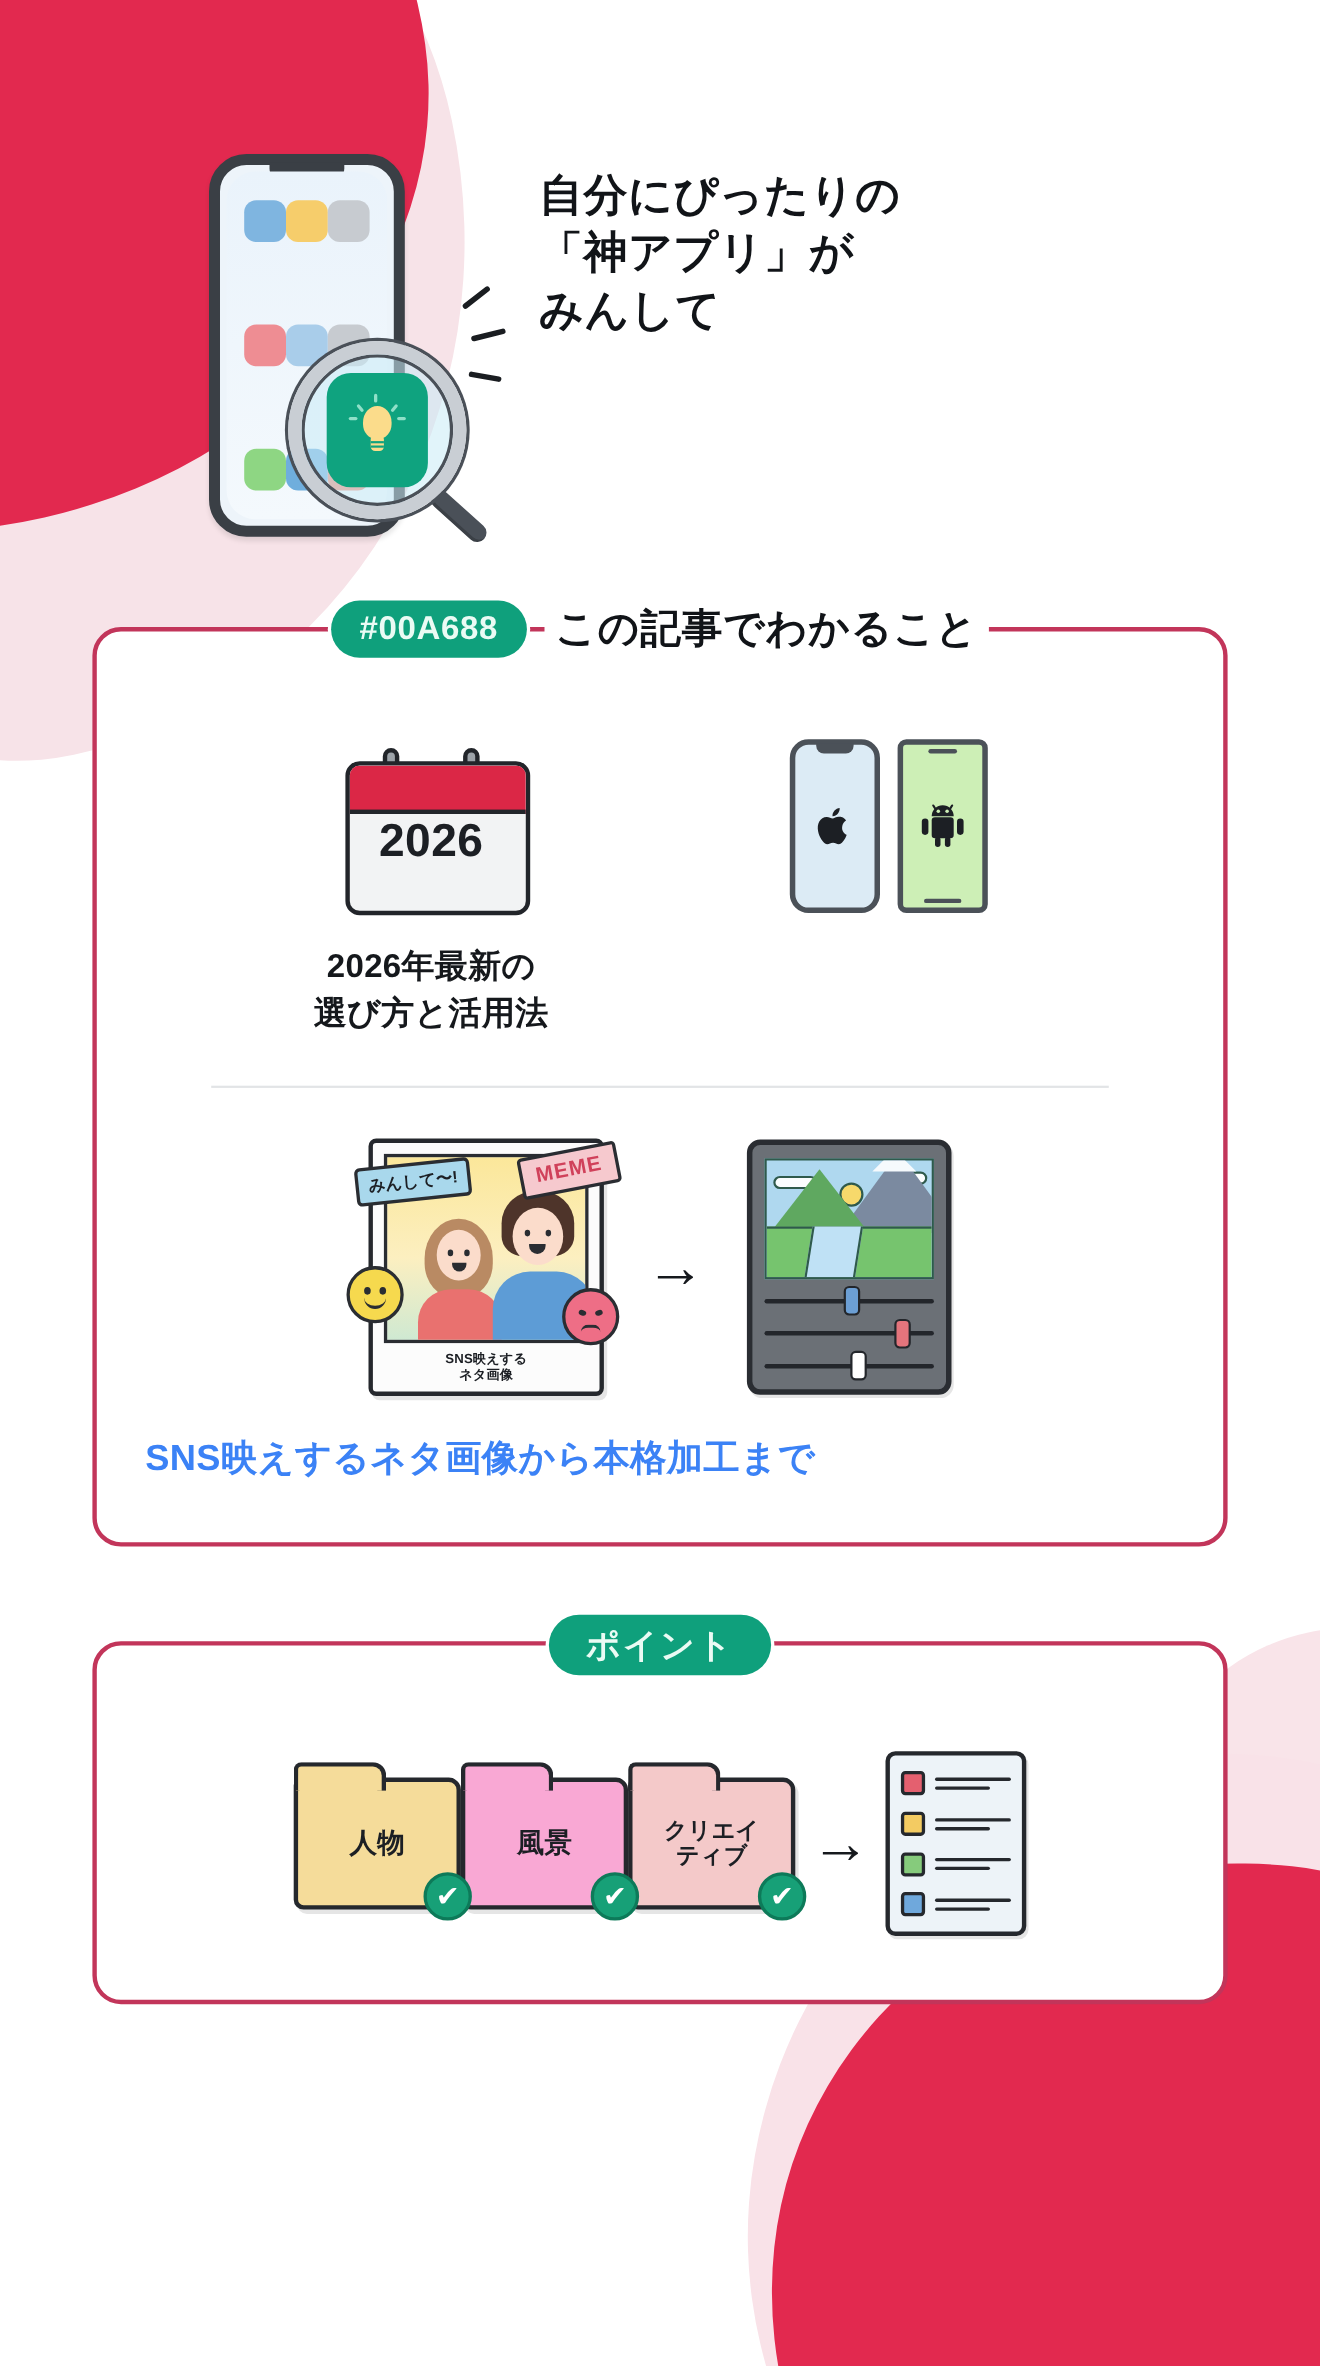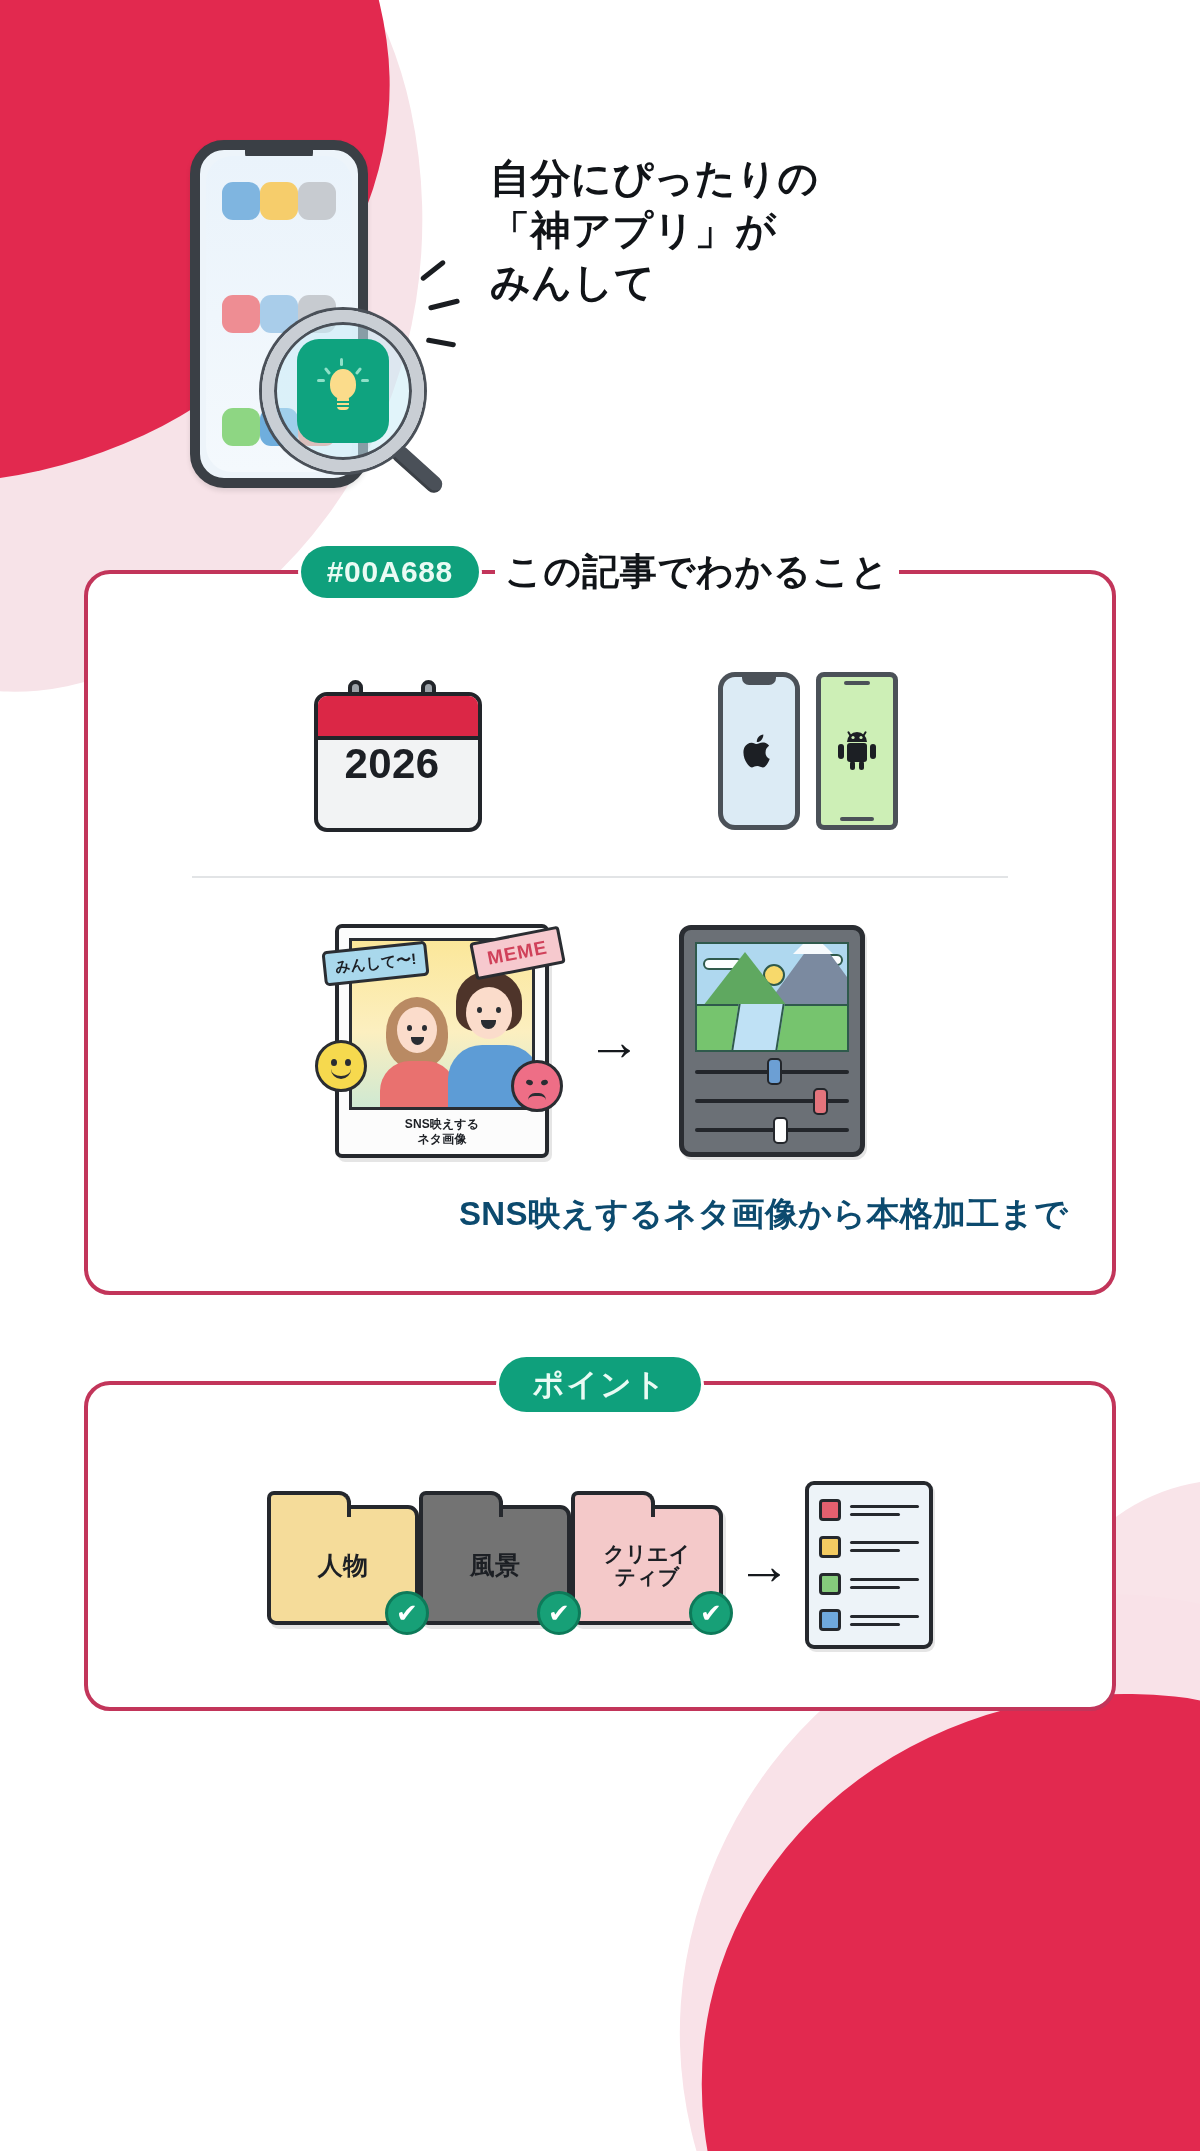--- a/index.html
+++ b/index.html
@@ -347,41 +347,41 @@
   .folder-label.small { font-size: 21px; }
   .check {
     position: absolute; right: -14px; bottom: -14px;
     width: 44px; height: 44px; border-radius: 50%;
     background: #17A077; border: 3px solid #0D7A59;
     display: flex; align-items: center; justify-content: center;
     color: #ffffff; font-size: 26px; font-weight: 900; line-height: 1;
     z-index: 3;
   }
   .fold-y { background: #F5DC9A; }
-  .fold-b { background: #737373; }
+  .fold-b { background: #f9a8d4; }
   .fold-p { background: #F4C9C9; }
 
   
   .doclist {
     width: 128px; height: 168px;
     border: 4px solid #25282D; border-radius: 9px;
     background: #EDF3F8; padding: 14px 10px;
     display: flex; flex-direction: column; justify-content: space-between;
     box-shadow: 2px 3px 0 rgba(0,0,0,.10);
   }
   .doc-item { display: flex; align-items: center; gap: 9px; }
   .doc-sq { width: 22px; height: 22px; border: 3px solid #25282D; border-radius: 4px; flex: 0 0 22px; }
   .doc-lines { flex: 1; display: flex; flex-direction: column; gap: 5px; }
   .doc-line { height: 3px; background: #25282D; border-radius: 2px; }
   .doc-line.short { width: 72%; }
 
   .big-caption {
     margin-top: 34px;
-    text-align: right;
-    font-size: 33px; font-weight: 900; color: #0c4a6e;
+    text-align: left;
+    font-size: 33px; font-weight: 900; color: #3b82f6;
     letter-spacing: .01em;
   }
 </style>
 </head>
 <body>
 
 <div id="page">
 
   <div class="blob blob-tl-pink"></div>
   <div class="blob blob-tl-red"></div>
@@ -454,20 +454,24 @@
 
         <div class="cell">
           <div class="calendar">
             <div class="cal-ring l"></div>
             <div class="cal-ring r"></div>
             <div class="cal-body">
               <div class="cal-top"></div>
             </div>
             <div class="cal-year">2026</div>
           </div>
+          <div class="cell-caption">
+            <div>2026年最新の</div>
+            <div>選び方と活用法</div>
+          </div>
         </div>
 
         <div class="cell">
           <div class="phones">
             <div class="mini-phone ios">
               <svg width="36" height="42" viewBox="0 0 36 42">
                 <path d="M24.6 22.2c0-4.3 3.4-6.3 3.5-6.4-1.9-2.8-4.9-3.2-6-3.2-2.5-.3-4.9 1.5-6.2 1.5s-3.3-1.5-5.4-1.4c-2.8.04-5.3 1.6-6.7 4.1-2.9 5-.7 12.4 2.1 16.5 1.4 2 3 4.2 5.1 4.1 2.1-.08 2.8-1.3 5.3-1.3s3.1 1.3 5.3 1.3c2.2-.04 3.6-2 4.9-4 1.6-2.3 2.2-4.5 2.2-4.6-.05-.02-4.2-1.6-4.2-6.4z" fill="#1C1F24"></path>
                 <path d="M20.6 9.7c1.1-1.4 1.9-3.3 1.7-5.2-1.6.07-3.6 1.1-4.8 2.5-1 1.2-2 3.2-1.7 5 1.8.14 3.6-.9 4.8-2.3z" fill="#1C1F24"></path>
               </svg>
             </div>

